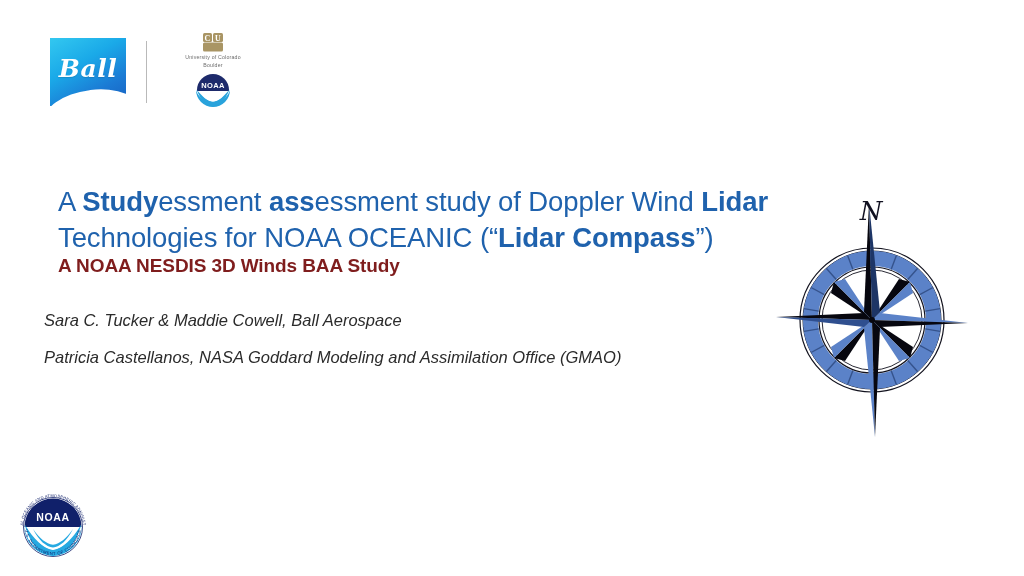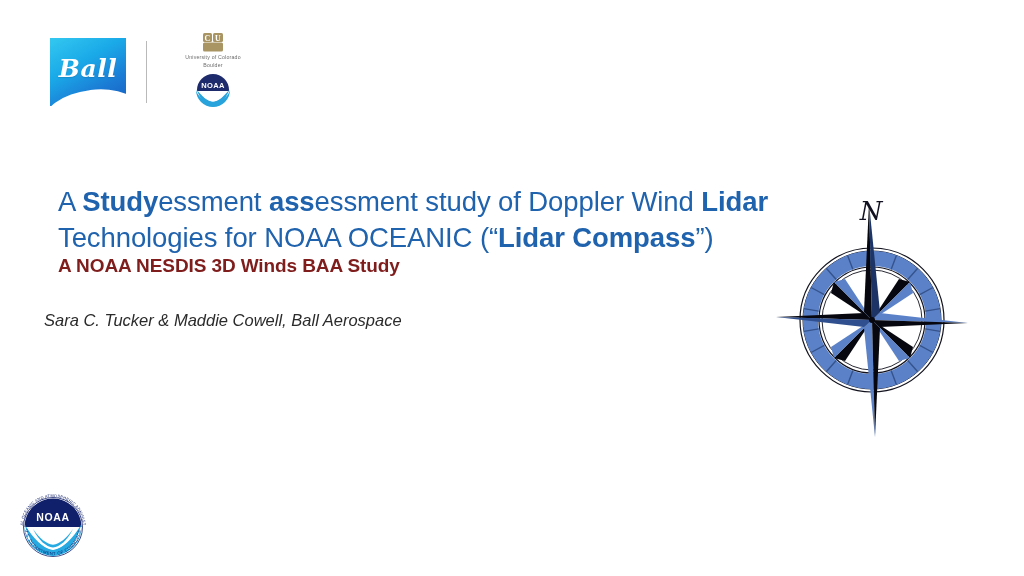--- a/index.html
+++ b/index.html
@@ -223,20 +223,21 @@
   </div>
 
   <div class="title">
     <span>A </span><b>Study</b><span>essment </span><b>ass</b><span>essment study of Doppler Wind </span><b>Lidar</b><br><span>Technologies for NOAA OCEANIC  (“</span><b>Lidar Compass</b><span>”)</span>
   </div>
 
   <div class="subtitle">A NOAA NESDIS 3D Winds BAA Study</div>
 
   <div class="authors">
     <div class="author-line">Sara C. Tucker &amp; Maddie Cowell, Ball Aerospace</div>
+    <div class="author-line">Patricia Castellanos, NASA Goddard Modeling and Assimilation Office (GMAO)</div>
   </div>
 
   <div class="compass">
     <div class="compass-n">N</div>
     <svg width="200" height="248" viewBox="0 0 200 248">
       <g transform="translate(100,124)">
 
         <circle r="72" fill="none" stroke="#12121e" stroke-width="1.2"></circle>
         <circle r="69" fill="none" stroke="#12121e" stroke-width="1"></circle>
 

